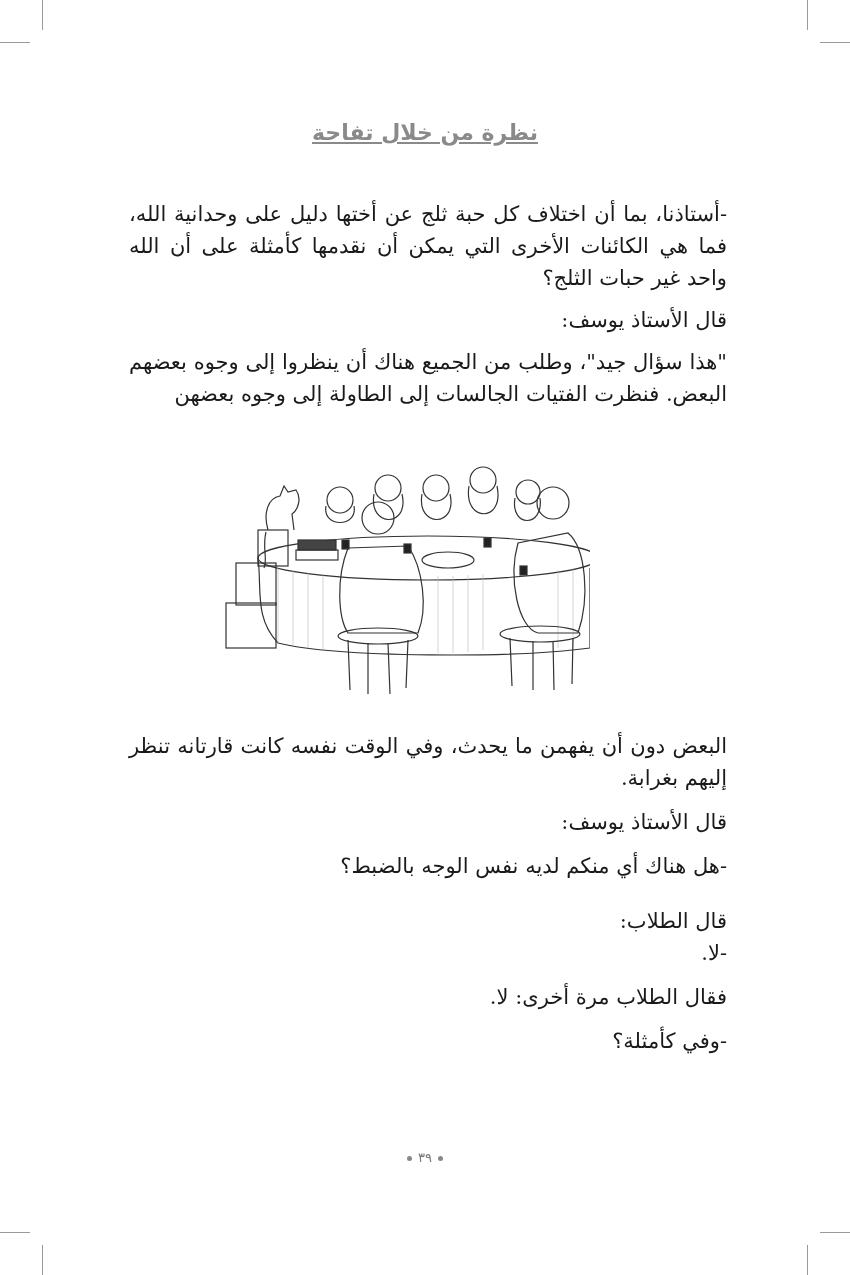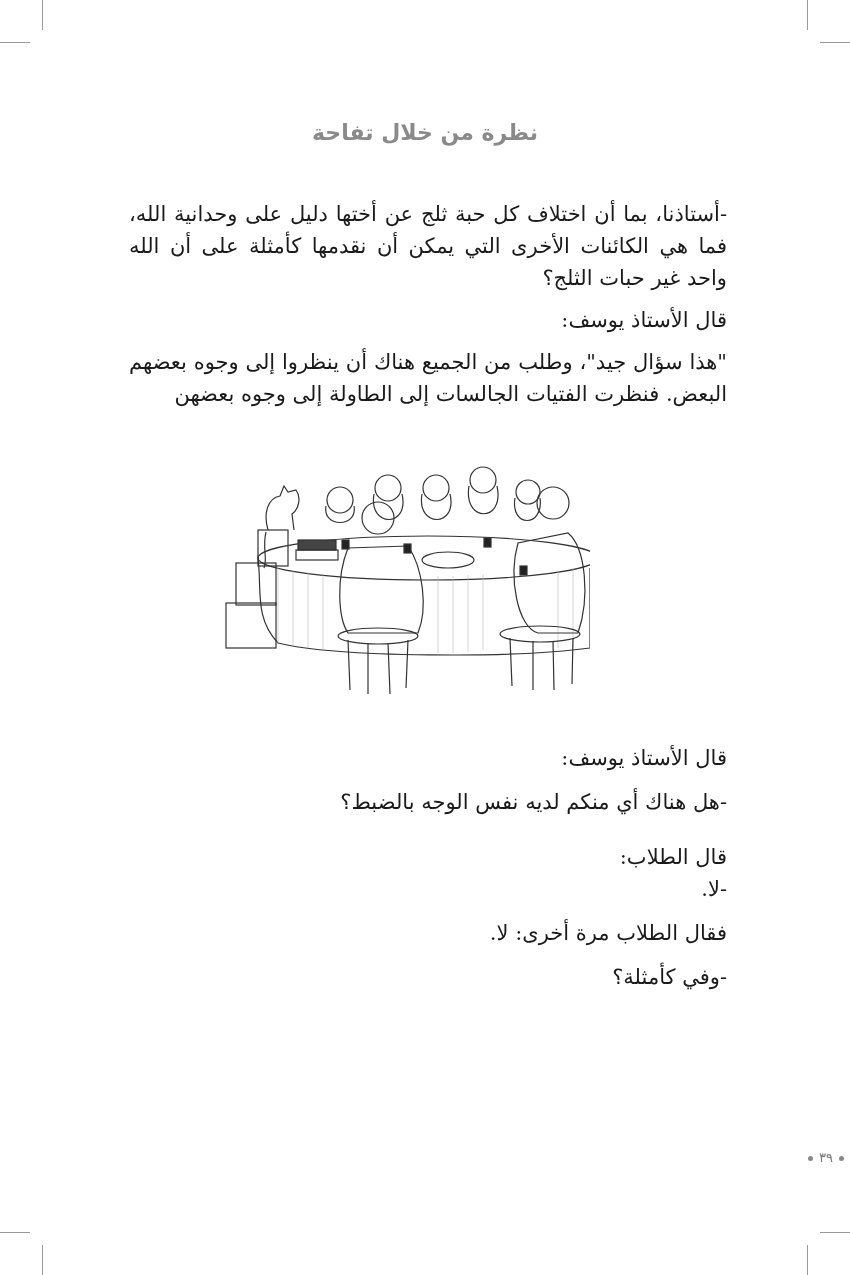--- a/index.html
+++ b/index.html
@@ -3,27 +3,27 @@
   <meta charset="utf-8">
   <style>
     html, body { margin: 0; padding: 0; background: #ffffff; }
     body { width: 850px; height: 1275px; position: relative; overflow: hidden;
            font-family: "DejaVu Serif", "Liberation Serif", serif; color: #1a1a1a; }
     .crop { position: absolute; background: #9a9a9a; }
     .crop.v { width: 1px; height: 30px; }
     .crop.h { height: 1px; width: 30px; }
     .running-head { position: absolute; top: 120px; left: 0; width: 850px; text-align: center;
                     direction: rtl; font-family: "DejaVu Sans", "Liberation Sans", sans-serif;
-                    font-weight: bold; font-size: 22px; color: #8a8a8a; }
+                    font-weight: bold; font-size: 22px; color: #8a8a8a; text-decoration: underline; }
     .text-block { position: absolute; left: 129px; width: 598px; direction: rtl;
                   font-size: 21px; line-height: 32px; text-align: justify; }
     .para { margin: 0; }
     .line-right { text-align: right; }
     .illustration { position: absolute; left: 218px; top: 458px; width: 372px; height: 236px; }
-    .folio { position: absolute; top: 1150px; left: 0; width: 850px; text-align: right;
+    .folio { position: absolute; top: 1150px; left: 0; width: 850px; text-align: center;
              font-family: "DejaVu Sans", "Liberation Sans", sans-serif; font-size: 13px; color: #777; }
     .folio .dot { display: inline-block; width: 5px; height: 5px; border-radius: 50%;
                   background: #888; vertical-align: middle; margin: 0 6px; }
   </style>
 </head>
 <body>
 
 <div class="crop v" style="left:42px; top:0;"></div>
 <div class="crop h" style="left:0; top:42px;"></div>
 <div class="crop v" style="left:807px; top:0;"></div>
@@ -99,20 +99,21 @@
   <line x1="335" y1="183" x2="336" y2="232"></line>
     <line x1="355" y1="180" x2="354" y2="226"></line>
 
   <rect x="124" y="82" width="7" height="9" fill="#222"></rect>
   <rect x="186" y="86" width="7" height="9" fill="#222"></rect>
   <rect x="266" y="80" width="7" height="9" fill="#222"></rect>
   <rect x="302" y="108" width="7" height="9" fill="#222"></rect>
 </svg>
 
 <div class="text-block" style="top:730px;">
+  <p class="para">البعض دون أن يفهمن ما يحدث، وفي الوقت نفسه كانت قارتانه تنظر إليهم بغرابة.</p>
   <p class="para line-right" style="margin-top:12px;">قال الأستاذ يوسف:</p>
   <p class="para line-right" style="margin-top:12px;">-هل هناك أي منكم لديه نفس الوجه بالضبط؟</p>
   <p class="para line-right" style="margin-top:23px;">قال الطلاب:</p>
   <p class="para line-right" style="margin-top:0;">-لا.</p>
   <p class="para line-right" style="margin-top:12px;">فقال الطلاب مرة أخرى: لا.</p>
   <p class="para line-right" style="margin-top:12px;">-وفي كأمثلة؟</p>
 </div>
 
 <div class="folio">
   <span class="dot"></span><span>٣٩</span><span class="dot"></span>

